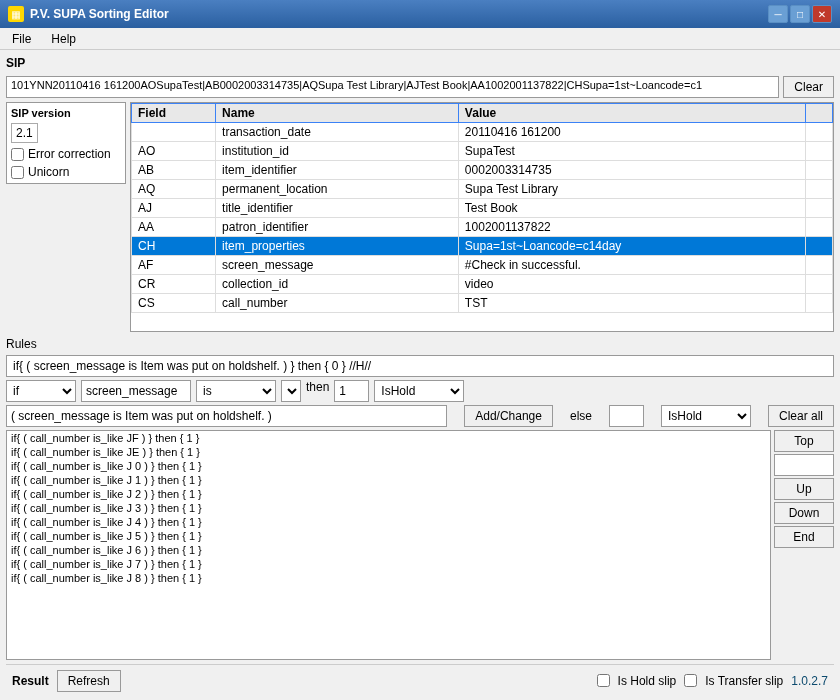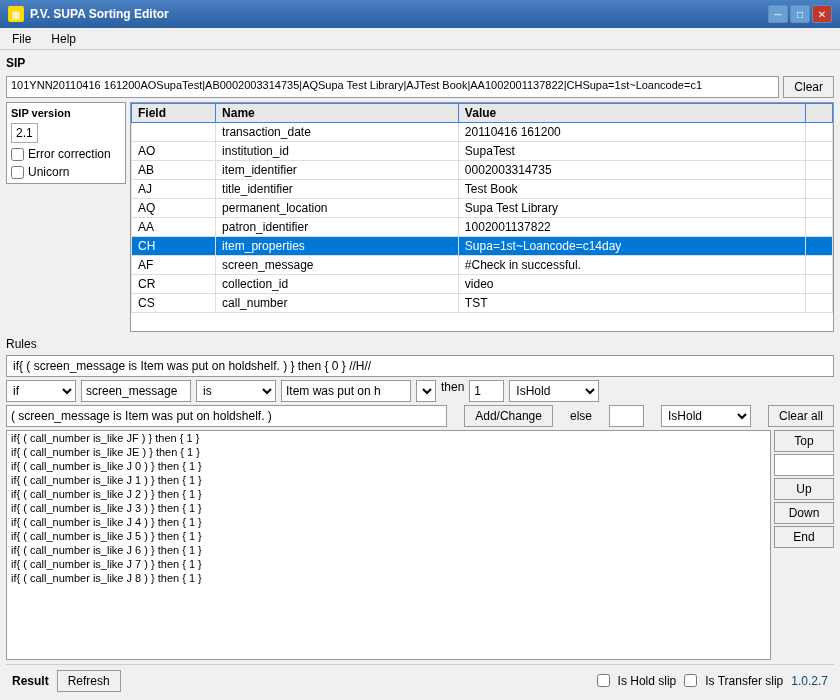--- a/index.html
+++ b/index.html
@@ -162,29 +162,29 @@
                   <td>SupaTest</td>
                   <td></td>
             </tr>
             <tr>
               <td>AB</td>
                   <td>item_identifier</td>
                   <td>0002003314735</td>
                   <td></td>
             </tr>
             <tr>
+              <td>AQ</td>
+                  <td>permanent_location</td>
+                  <td>Supa Test Library</td>
+                  <td></td>
+            </tr>
+            <tr>
               <td>AJ</td>
                   <td>title_identifier</td>
                   <td>Test Book</td>
-                  <td></td>
-            </tr>
-            <tr>
-              <td>AQ</td>
-                  <td>permanent_location</td>
-                  <td>Supa Test Library</td>
                   <td></td>
             </tr>
             <tr>
               <td>AA</td>
                   <td>patron_identifier</td>
                   <td>1002001137822</td>
                   <td></td>
             </tr>
             <tr class="selected">
               <td>CH</td>
@@ -225,21 +225,20 @@
         <option>else if</option>
         <option>else</option>
       </select>
       <input class="rule-text-input" style="width: 110px;" value="screen_message">
       <select class="rule-select" style="width:80px">
         <option>is</option>
         <option>is_like</option>
         <option>is not</option>
         <option>contains</option>
       </select>
-      <input class="rule-text-input" style="width: 130px;" value="Item was put on h">
       <select class="rule-select" style="width:20px"></select>
       <span class="then-label">then</span>
       <input class="rule-number-input" value="1" style="">
       <select class="rule-select" style="width:90px">
         <option>IsHold</option>
         <option>IsTransfer</option>
         <option>None</option>
       </select>
     </div>
 

